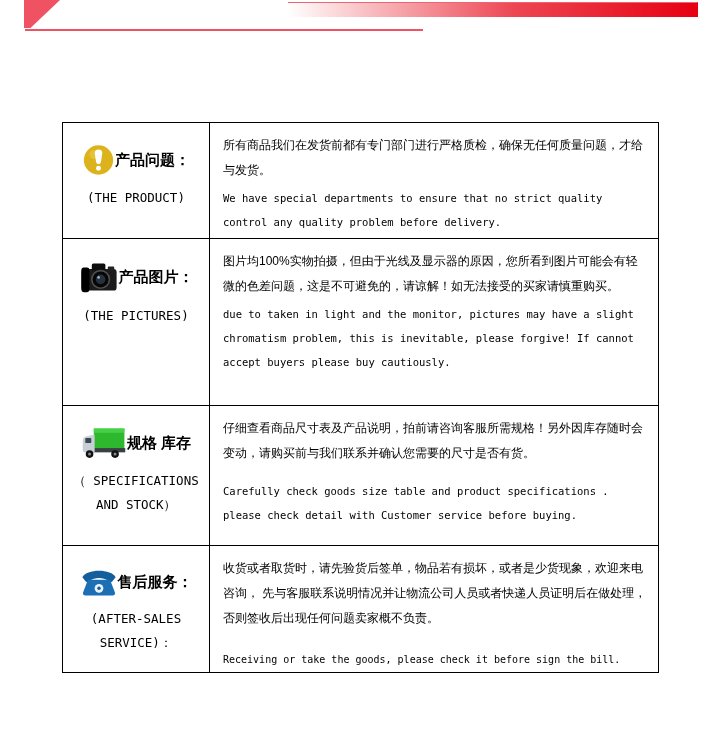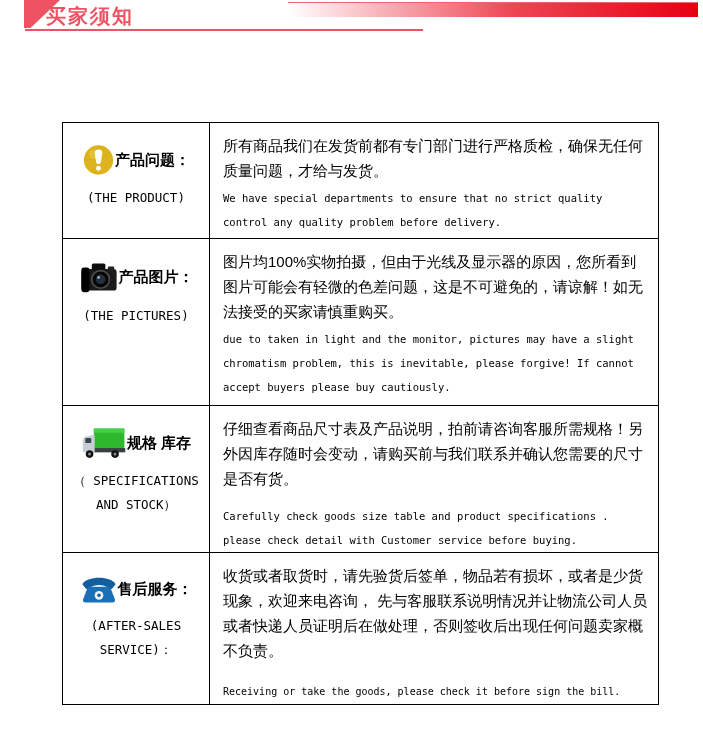--- a/index.html
+++ b/index.html
@@ -46,38 +46,37 @@
   td.lcell { width:144px; text-align:center; padding-top:20px; }
   td.rcell { width:425px; padding:10px 10px 0 13px; }
 
   .label-row { display:flex; align-items:center; justify-content:center; }
   .label-cn { font-size:15px; font-weight:bold; white-space:nowrap; }
   .label-en {
     margin-top:9px; padding:0 3px;
     font-family:"DejaVu Sans Mono", monospace;
     font-size:12.5px; font-weight:normal; line-height:24px;
   }
-  .cn { margin:0; font-size:15px; line-height:25px; }
+  .cn { margin:0; font-size:12px; line-height:25px; }
   .en {
     margin:3px 0 0 0;
     font-family:"DejaVu Sans Mono", monospace;
     font-size:10.5px; line-height:24px;
   }
   tr.row3 .en { margin-top:13px; }
   tr.row4 .en { margin-top:17px; font-size:10px; }
 
   .icon-box { flex:0 0 auto; display:inline-flex; }
 </style>
 </head>
 <body>
 
 <div class="page">
 
   <div class="hdr-ribbon"></div>
-  <div class="hdr-cn">买家须知</div>
   <div class="hdr-bar"></div>
   <div class="hdr-line"></div>
 
 
   <table class="tbl">
     <tbody>
         <tr class="row1" style="height: 116px;">
       <td class="lcell">
         <div class="label-row">
           <span class="icon-box">

